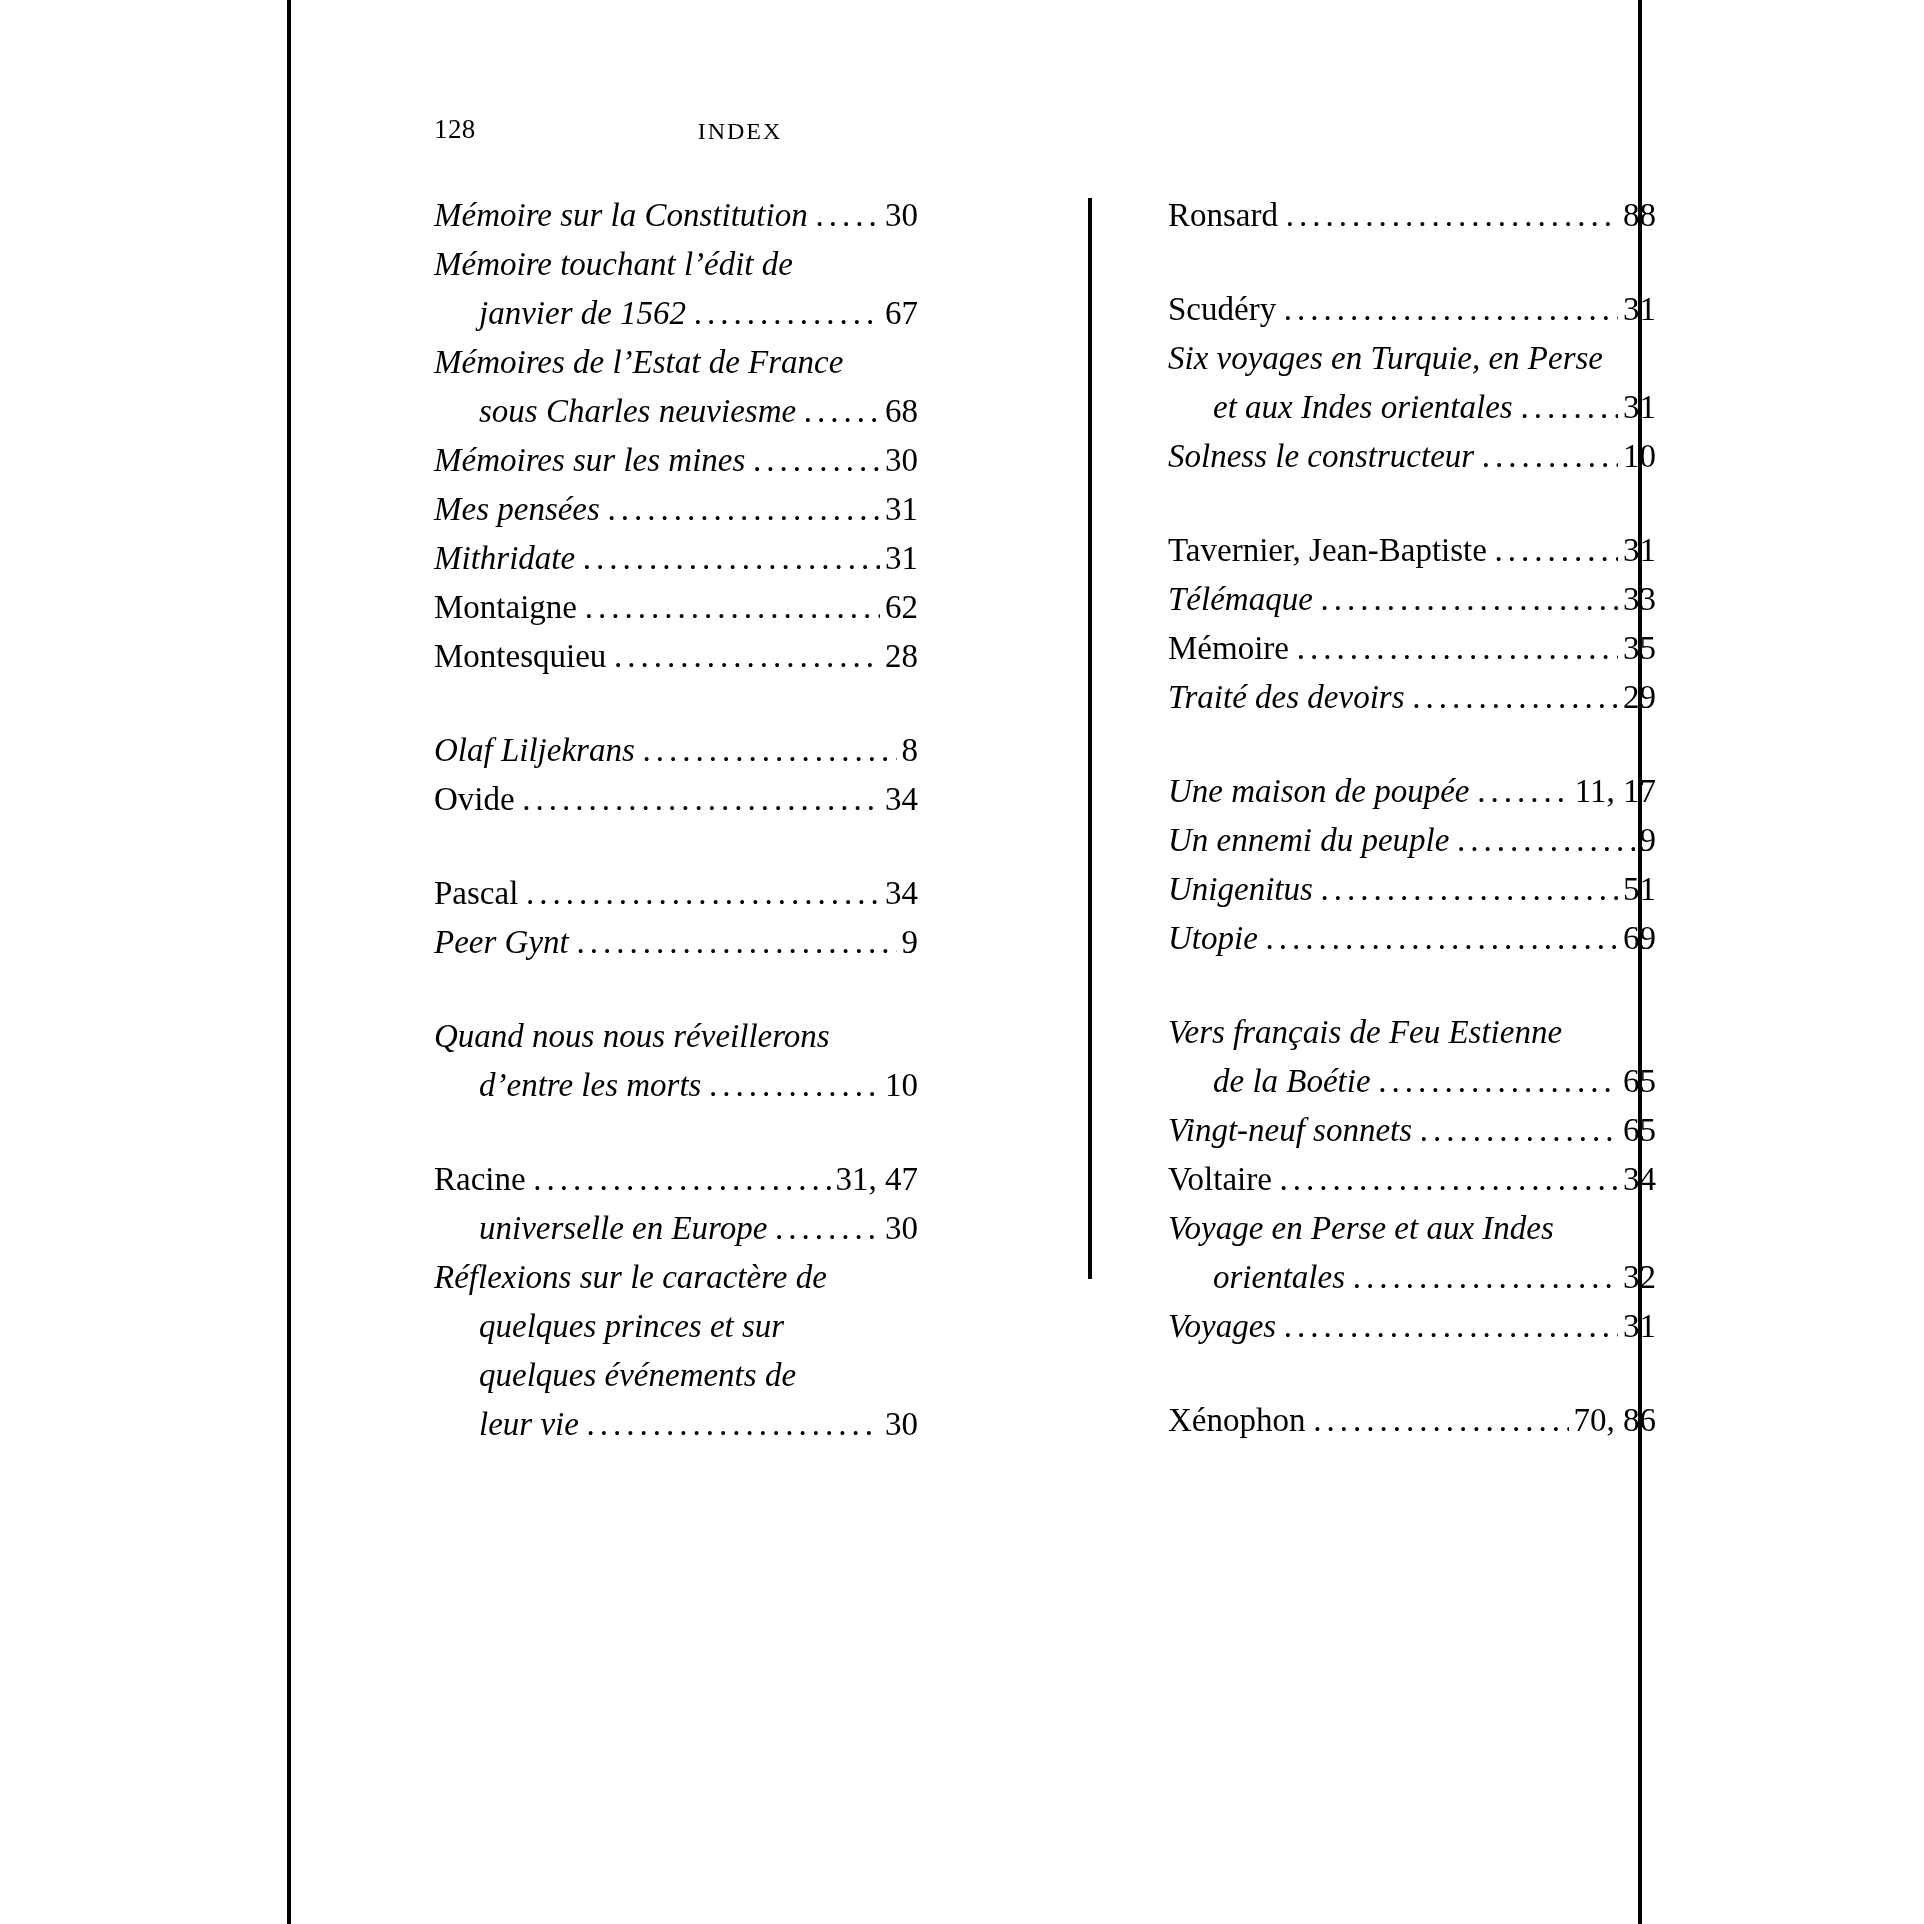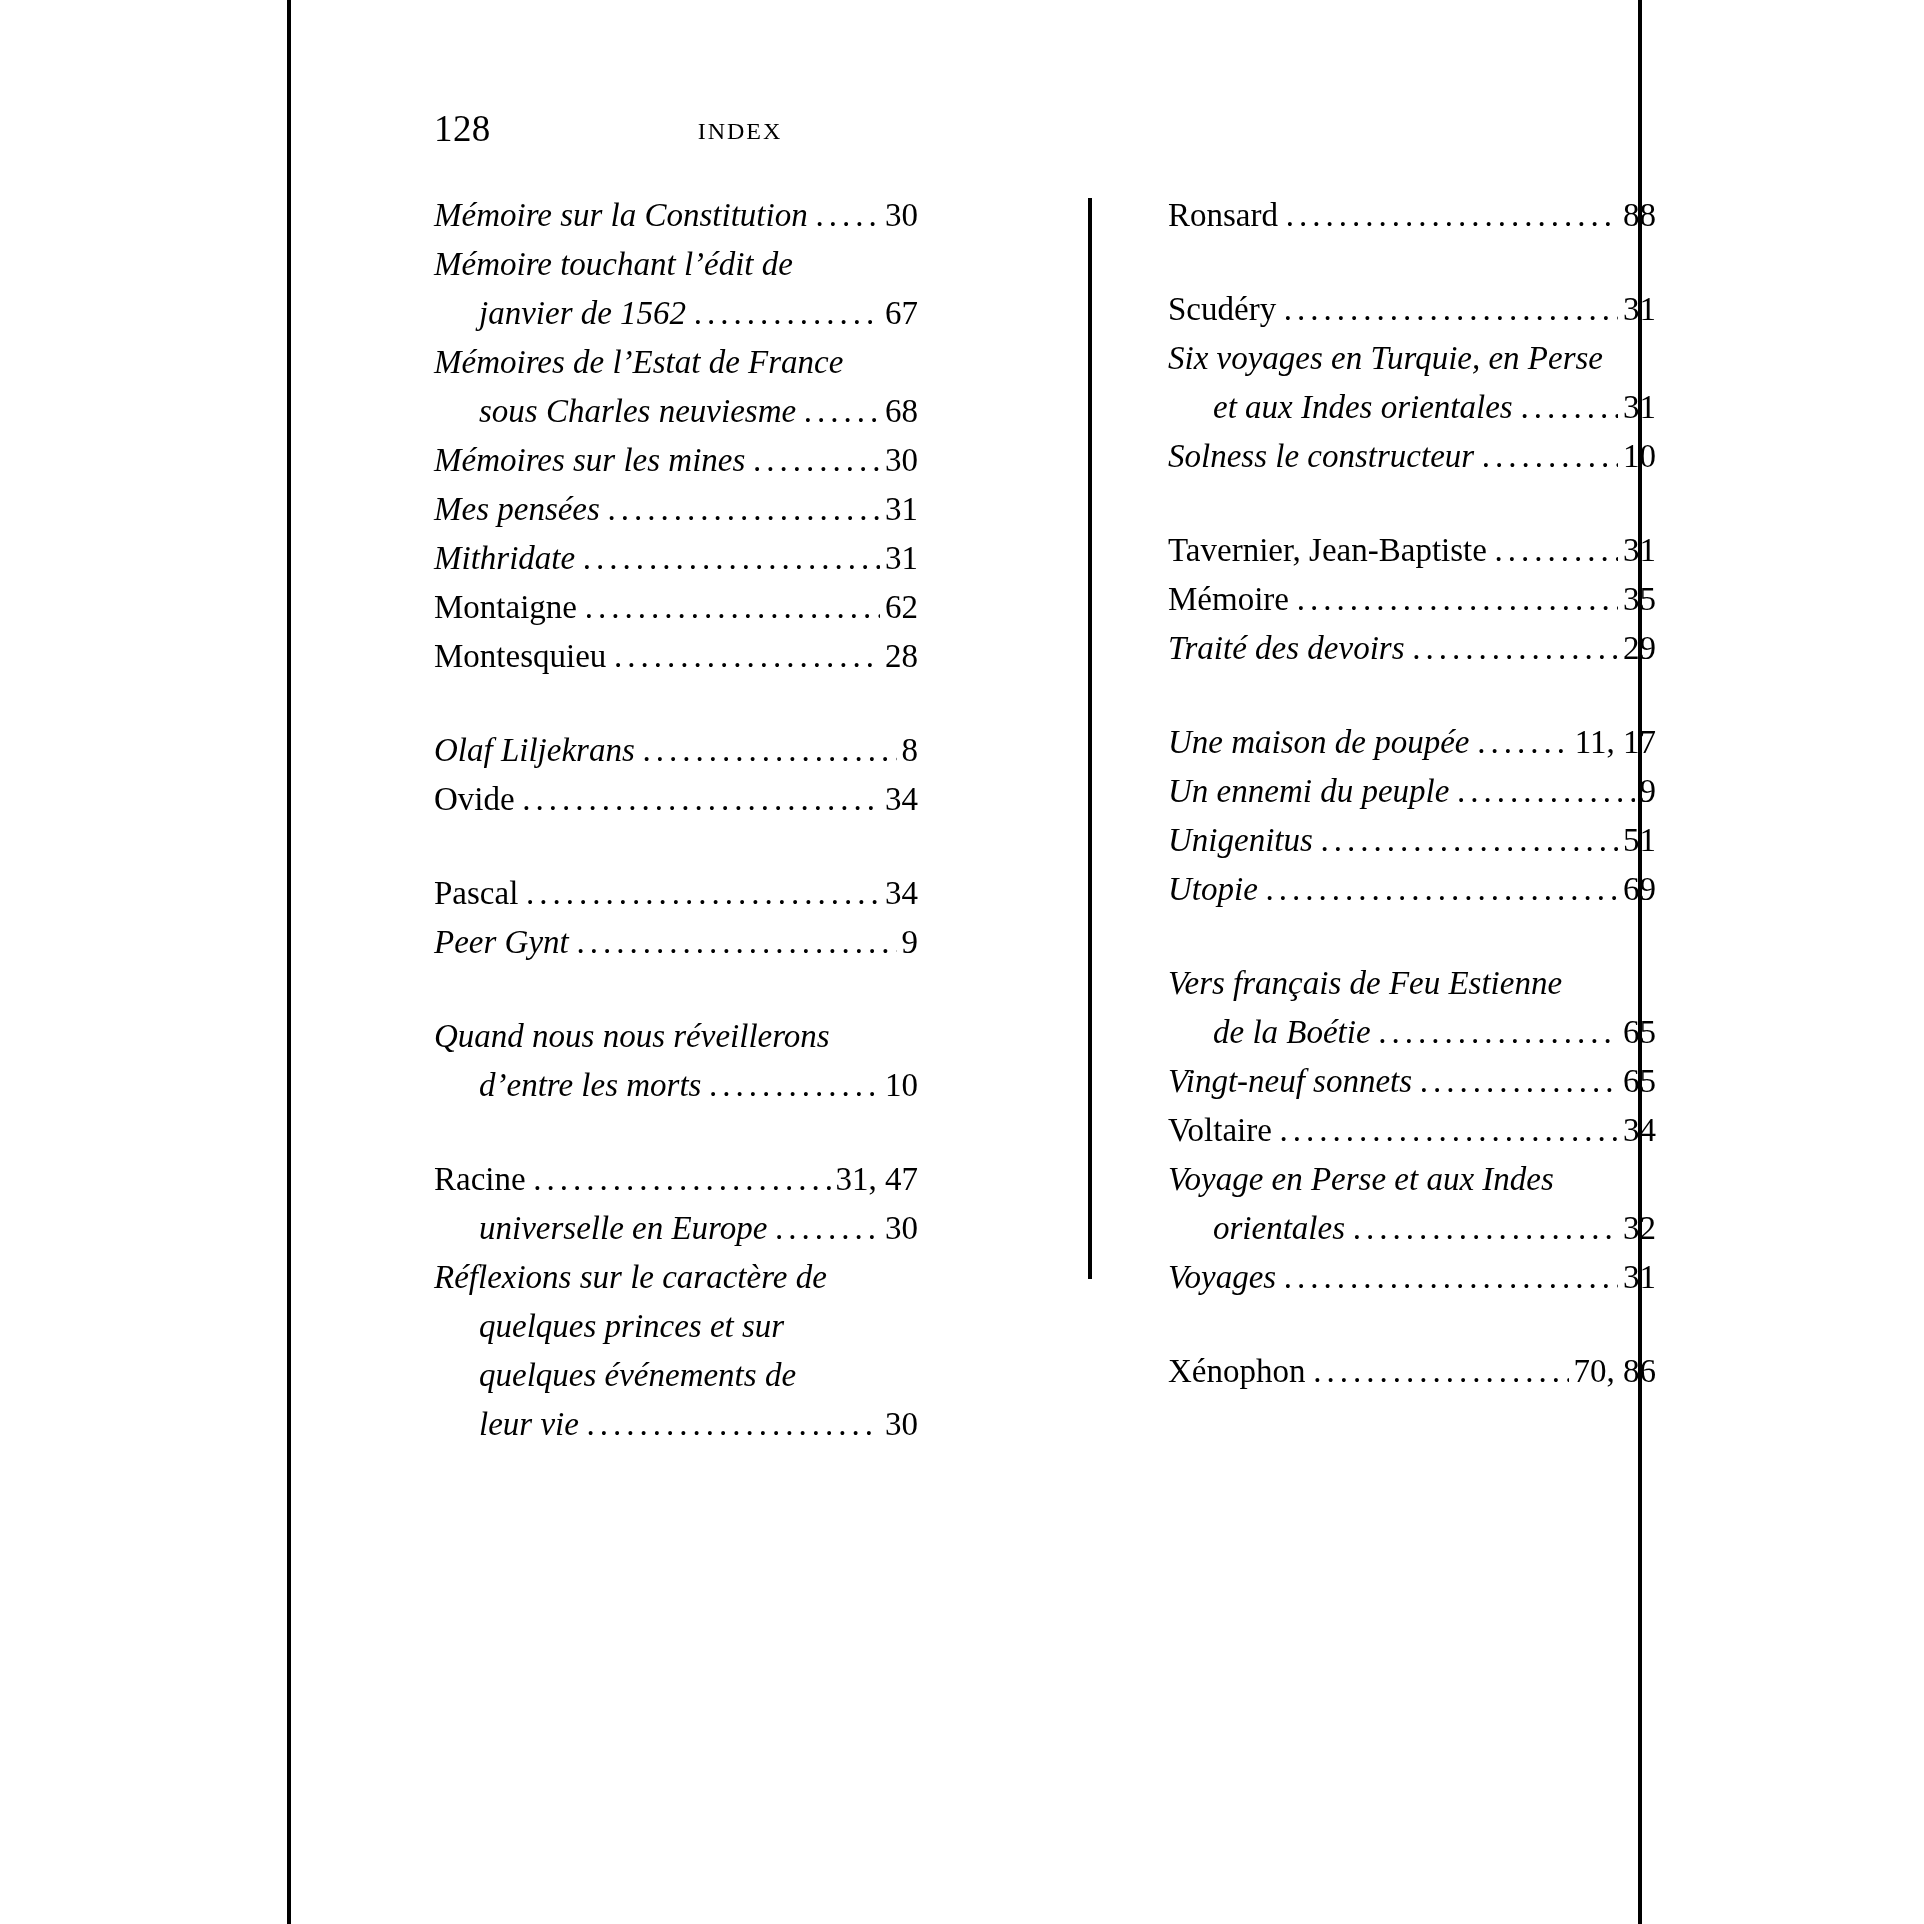--- a/index.html
+++ b/index.html
@@ -33,21 +33,21 @@
     position: absolute;
     left: 143px;
     top: 110px;
     width: 1061px;
     height: 40px;
   }
   .folio {
     position: absolute;
     left: 0;
     top: 0;
-    font-size: 37px;
+    font-size: 27px;
     line-height: 40px;
     letter-spacing: 0.4px;
   }
   .head-title {
     position: absolute;
     left: 0;
     top: 3.1px;
     width: 612px;
     text-align: center;
     font-size: 24px;
@@ -362,20 +362,29 @@
         <div class="group">
           <div class="entry roman">
             <div class="rows">
               <div class="row">
                 <span class="txt">Tavernier, Jean-Baptiste</span>
                 <span class="leader"></span>
                 <span class="pageno">31</span>
               </div>
             </div>
           </div>
+          <div class="entry italic">
+            <div class="rows">
+              <div class="row">
+                <span class="txt">Télémaque</span>
+                <span class="leader"></span>
+                <span class="pageno">33</span>
+              </div>
+            </div>
+          </div>
           <div class="entry roman">
             <div class="rows">
               <div class="row">
                 <span class="txt">Mémoire</span>
                 <span class="leader"></span>
                 <span class="pageno">35</span>
               </div>
             </div>
           </div>
           <div class="entry italic">

